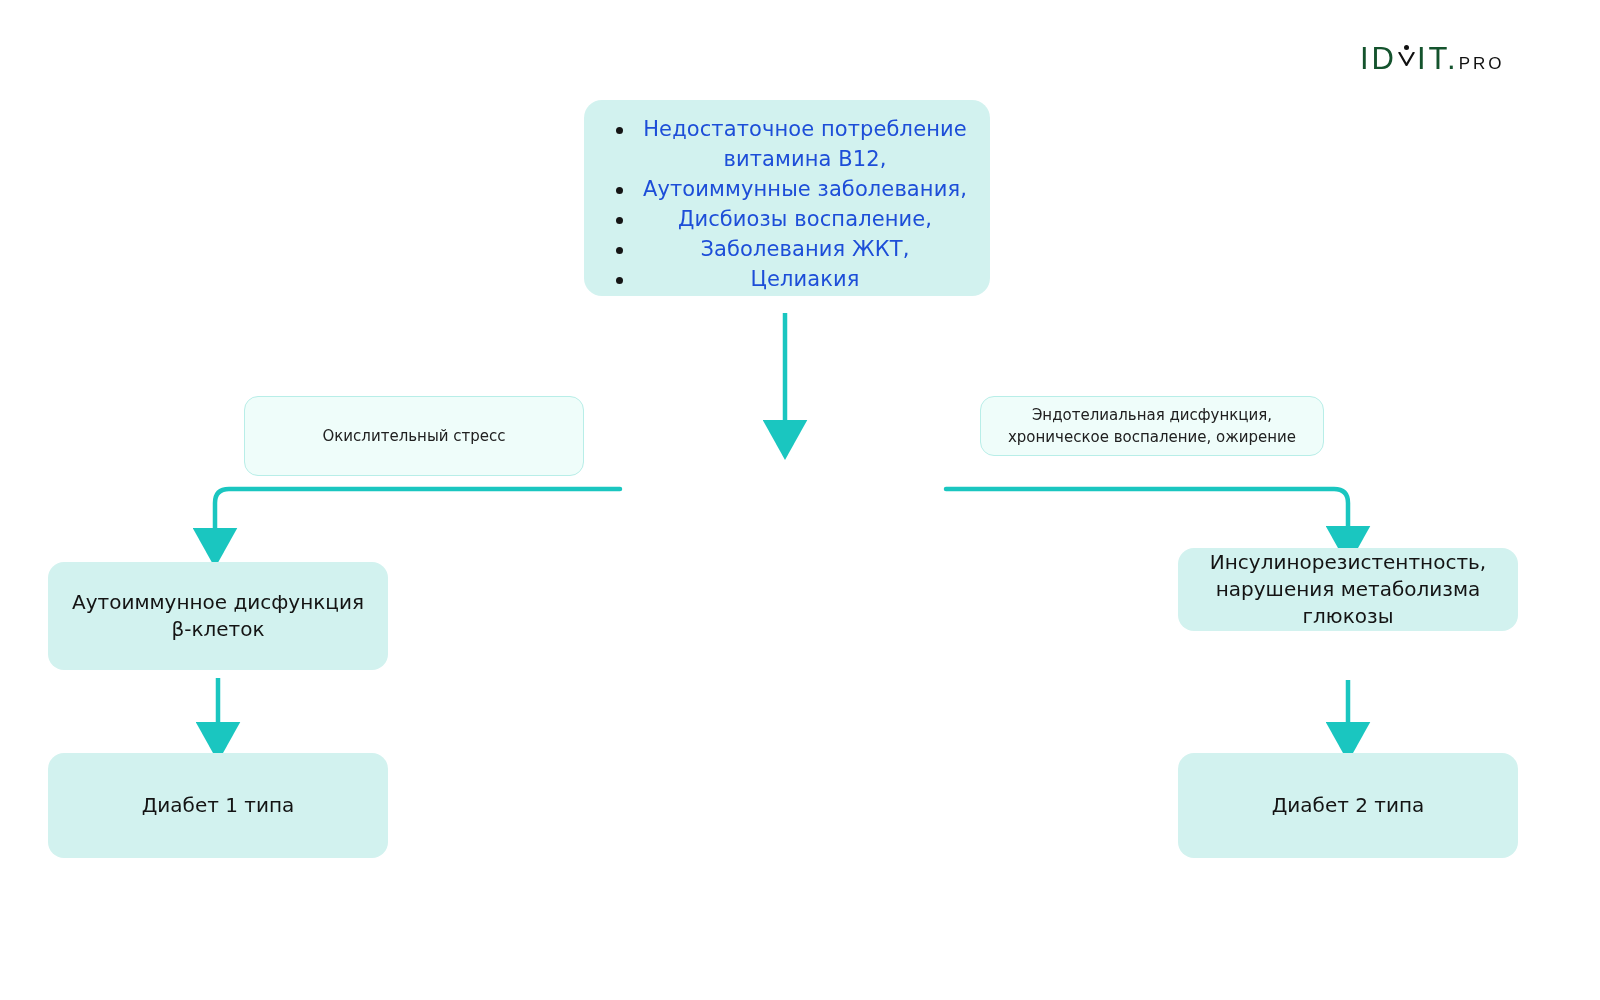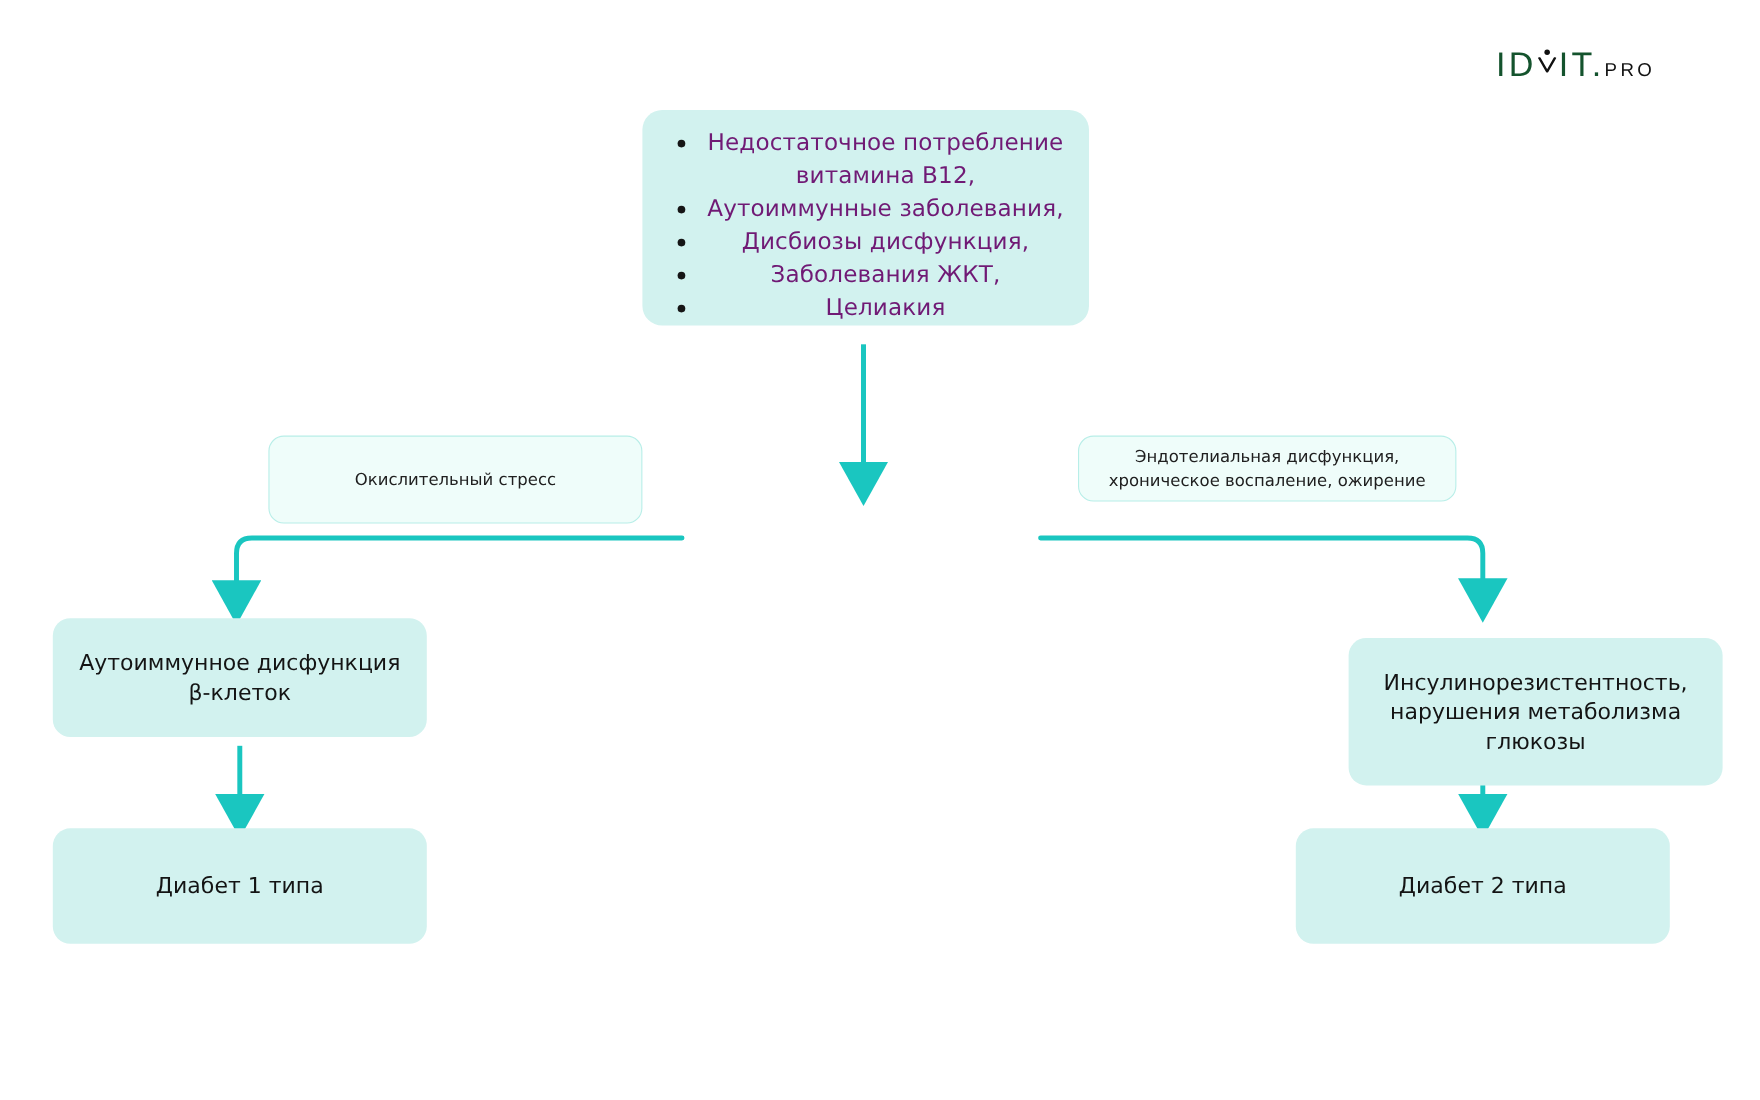--- a/index.html
+++ b/index.html
@@ -104,21 +104,21 @@
   }
   #node-causes ul {
     margin: 0;
     padding: 0 0 0 32px;
     list-style: none;
   }
   #node-causes li {
     position: relative;
     font-size: 21px;
     line-height: 30px;
-    color: #701a75;
+    color: #1d4ed8;
     letter-spacing: 0.1px;
   }
   #node-causes li::before {
     content: "";
     position: absolute;
     left: -22px;
     top: 13px;
     width: 7px;
     height: 7px;
     border-radius: 50%;
@@ -172,24 +172,23 @@
     line-height: 1.35;
   }
   #node-beta {
     left: 48px;
     top: 562px;
     width: 340px;
     height: 108px;
   }
   #node-insulin {
     left: 1178px;
-    top: 580px;
-    width: 340px;
-    height: 134px;
-    margin-left: 48px;
+    top: 548px;
+    width: 340px;
+    height: 83px;
   }
   #node-t1d {
     left: 48px;
     top: 753px;
     width: 340px;
     height: 105px;
   }
   #node-t2d {
     left: 1178px;
     top: 753px;
@@ -239,21 +238,21 @@
 
     <g>
       <path d="M1348,680 L1348,727" fill="none" stroke="#1ac6c0" stroke-width="4.5" marker-end="url(#ah)"></path>
     </g>
   </svg>
 
   <div class="node" id="node-causes">
     <ul>
       <li>Недостаточное потребление витамина B12,</li>
       <li>Аутоиммунные заболевания,</li>
-      <li>Дисбиозы дисфункция,</li>
+      <li>Дисбиозы воспаление,</li>
       <li>Заболевания ЖКТ,</li>
       <li>Целиакия</li>
     </ul>
   </div>
 
 
   <div class="node note" id="node-oxidative">Окислительный стресс</div>
 
   <div class="node note" id="node-endothelial">Эндотелиальная дисфункция, хроническое воспаление, ожирение</div>
 

